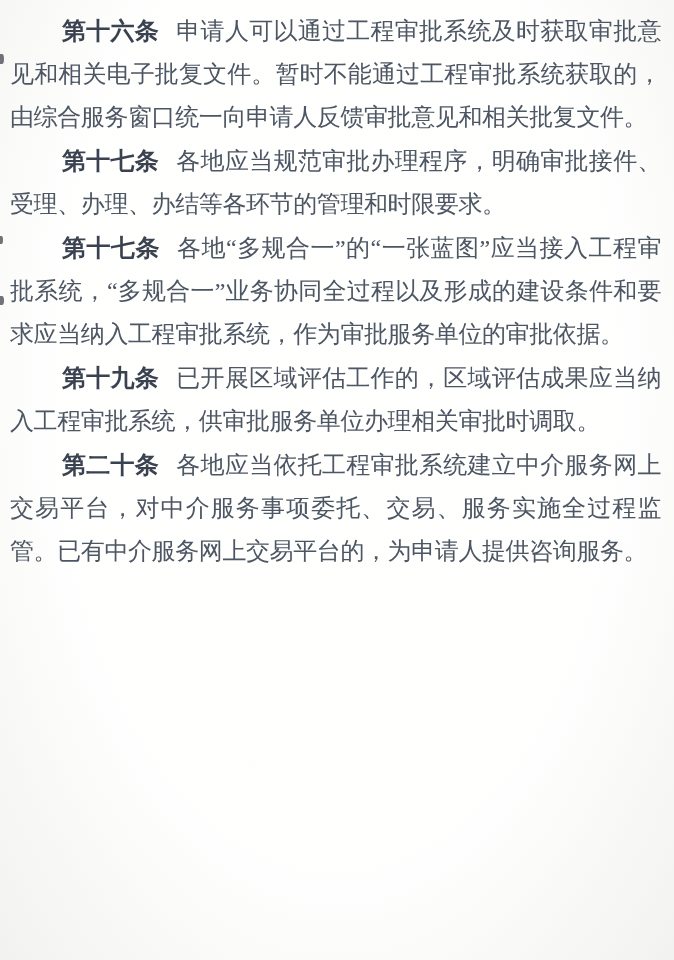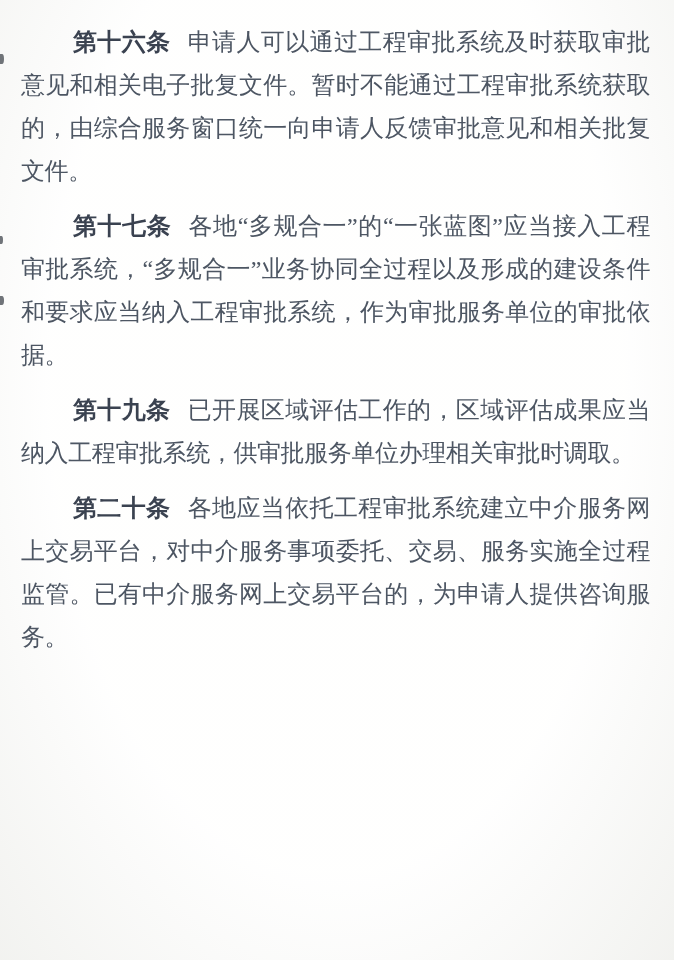--- a/index.html
+++ b/index.html
@@ -25,21 +25,21 @@
   .doc {
     font-family: "Liberation Serif", "DejaVu Serif", serif;
     font-size: 24px;
     line-height: 43px;
     color: #4d5663;
     text-align: justify;
     text-justify: inter-character;
     letter-spacing: -0.4px;
   }
   p.para {
-    margin: 11px;
+    margin: 0;
     text-indent: 52px;
   }
   .article {
     font-weight: 700;
     color: #3a4250;
     font-family: "Liberation Sans", "DejaVu Sans", sans-serif;
   }
   .article:not(:empty) {
     margin-right: 0.72em;
   }
@@ -62,20 +62,23 @@
   <span class="edge-artifact a1"></span>
   <span class="edge-artifact a2"></span>
   <span class="edge-artifact a3"></span>
 
   <div class="doc">
 
     <p class="para">
       <b class="article">第十六条</b><span>申请人可以通过工程审批系统及时获取审批意见和相关电子批复文件。暂时不能通过工程审批系统获取的，由综合服务窗口统一向申请人反馈审批意见和相关批复文件。</span>
     </p>
 
+    <p class="para">
+      <b class="article">第十七条</b><span>各地应当规范审批办理程序，明确审批接件、受理、办理、办结等各环节的管理和时限要求。</span>
+    </p>
 
 
     <p class="para">
       <b class="article">第十七条</b><span>各地“多规合一”的“一张蓝图”应当接入工程审批系统，“多规合一”业务协同全过程以及形成的建设条件和要求应当纳入工程审批系统，作为审批服务单位的审批依据。</span>
     </p>
 
     <p class="para">
       <b class="article">第十九条</b><span>已开展区域评估工作的，区域评估成果应当纳入工程审批系统，供审批服务单位办理相关审批时调取。</span>
     </p>
 

